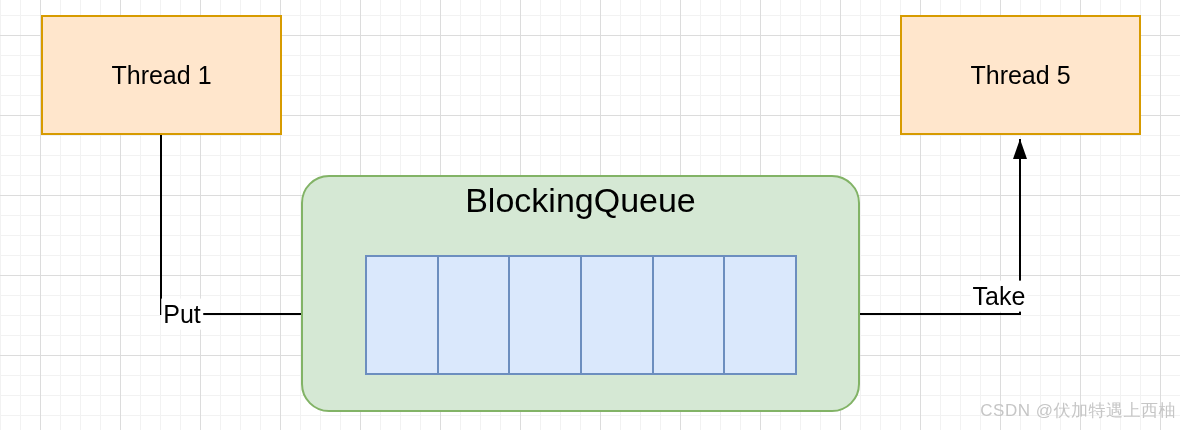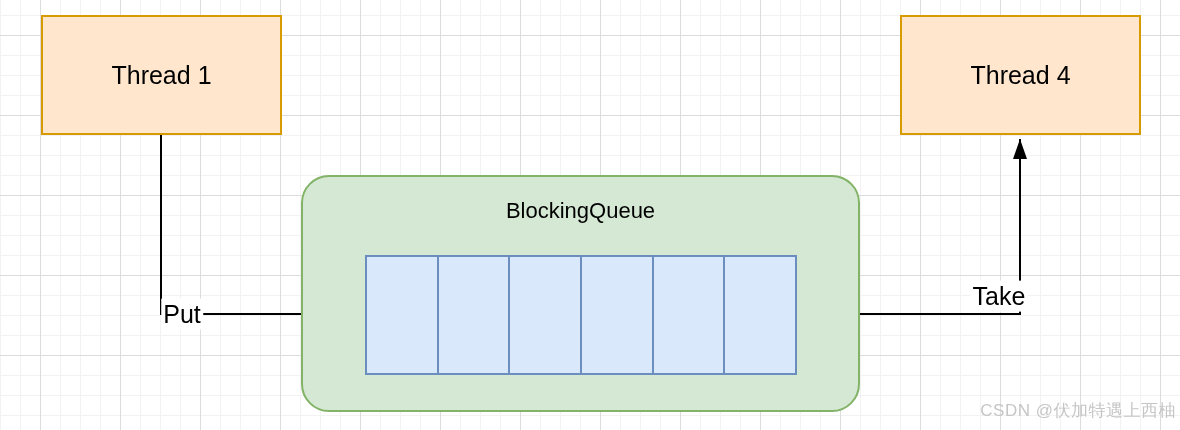--- a/index.html
+++ b/index.html
@@ -50,23 +50,23 @@
 
   .queue-box {
     position: absolute;
     left: 301px; top: 175px;
     width: 559px; height: 237px;
     background: #D5E8D4;
     border: 2px solid #82B366;
     border-radius: 28px;
   }
   .queue-title {
-    margin-top: 21px;
+    margin-top: 4px;
     text-align: center;
-    font-size: 22px;
+    font-size: 34px;
   }
 
   .slots {
     position: absolute;
     left: 365px; top: 255px;
     width: 432px; height: 120px;
     display: flex;
     background: #DAE8FC;
     border: 2px solid #6C8EBF;
   }
@@ -107,21 +107,21 @@
     </defs>
     <polyline class="edge-line" points="161,134 161,314 363,314" marker-end="url(#arrowhead)"></polyline>
     <polyline class="edge-line" points="797,314 1020,314 1020,139" marker-end="url(#arrowhead)"></polyline>
   </svg>
 
   <div class="node thread-node" id="thread1">
     <span>Thread 1</span>
   </div>
 
   <div class="node thread-node" id="thread2">
-    <span>Thread 4</span>
+    <span>Thread 5</span>
   </div>
 
   <div class="queue-box">
     <div class="queue-title">BlockingQueue</div>
   </div>
 
   <div class="slots">
       <div class="slot"></div>
       <div class="slot"></div>
       <div class="slot"></div>

